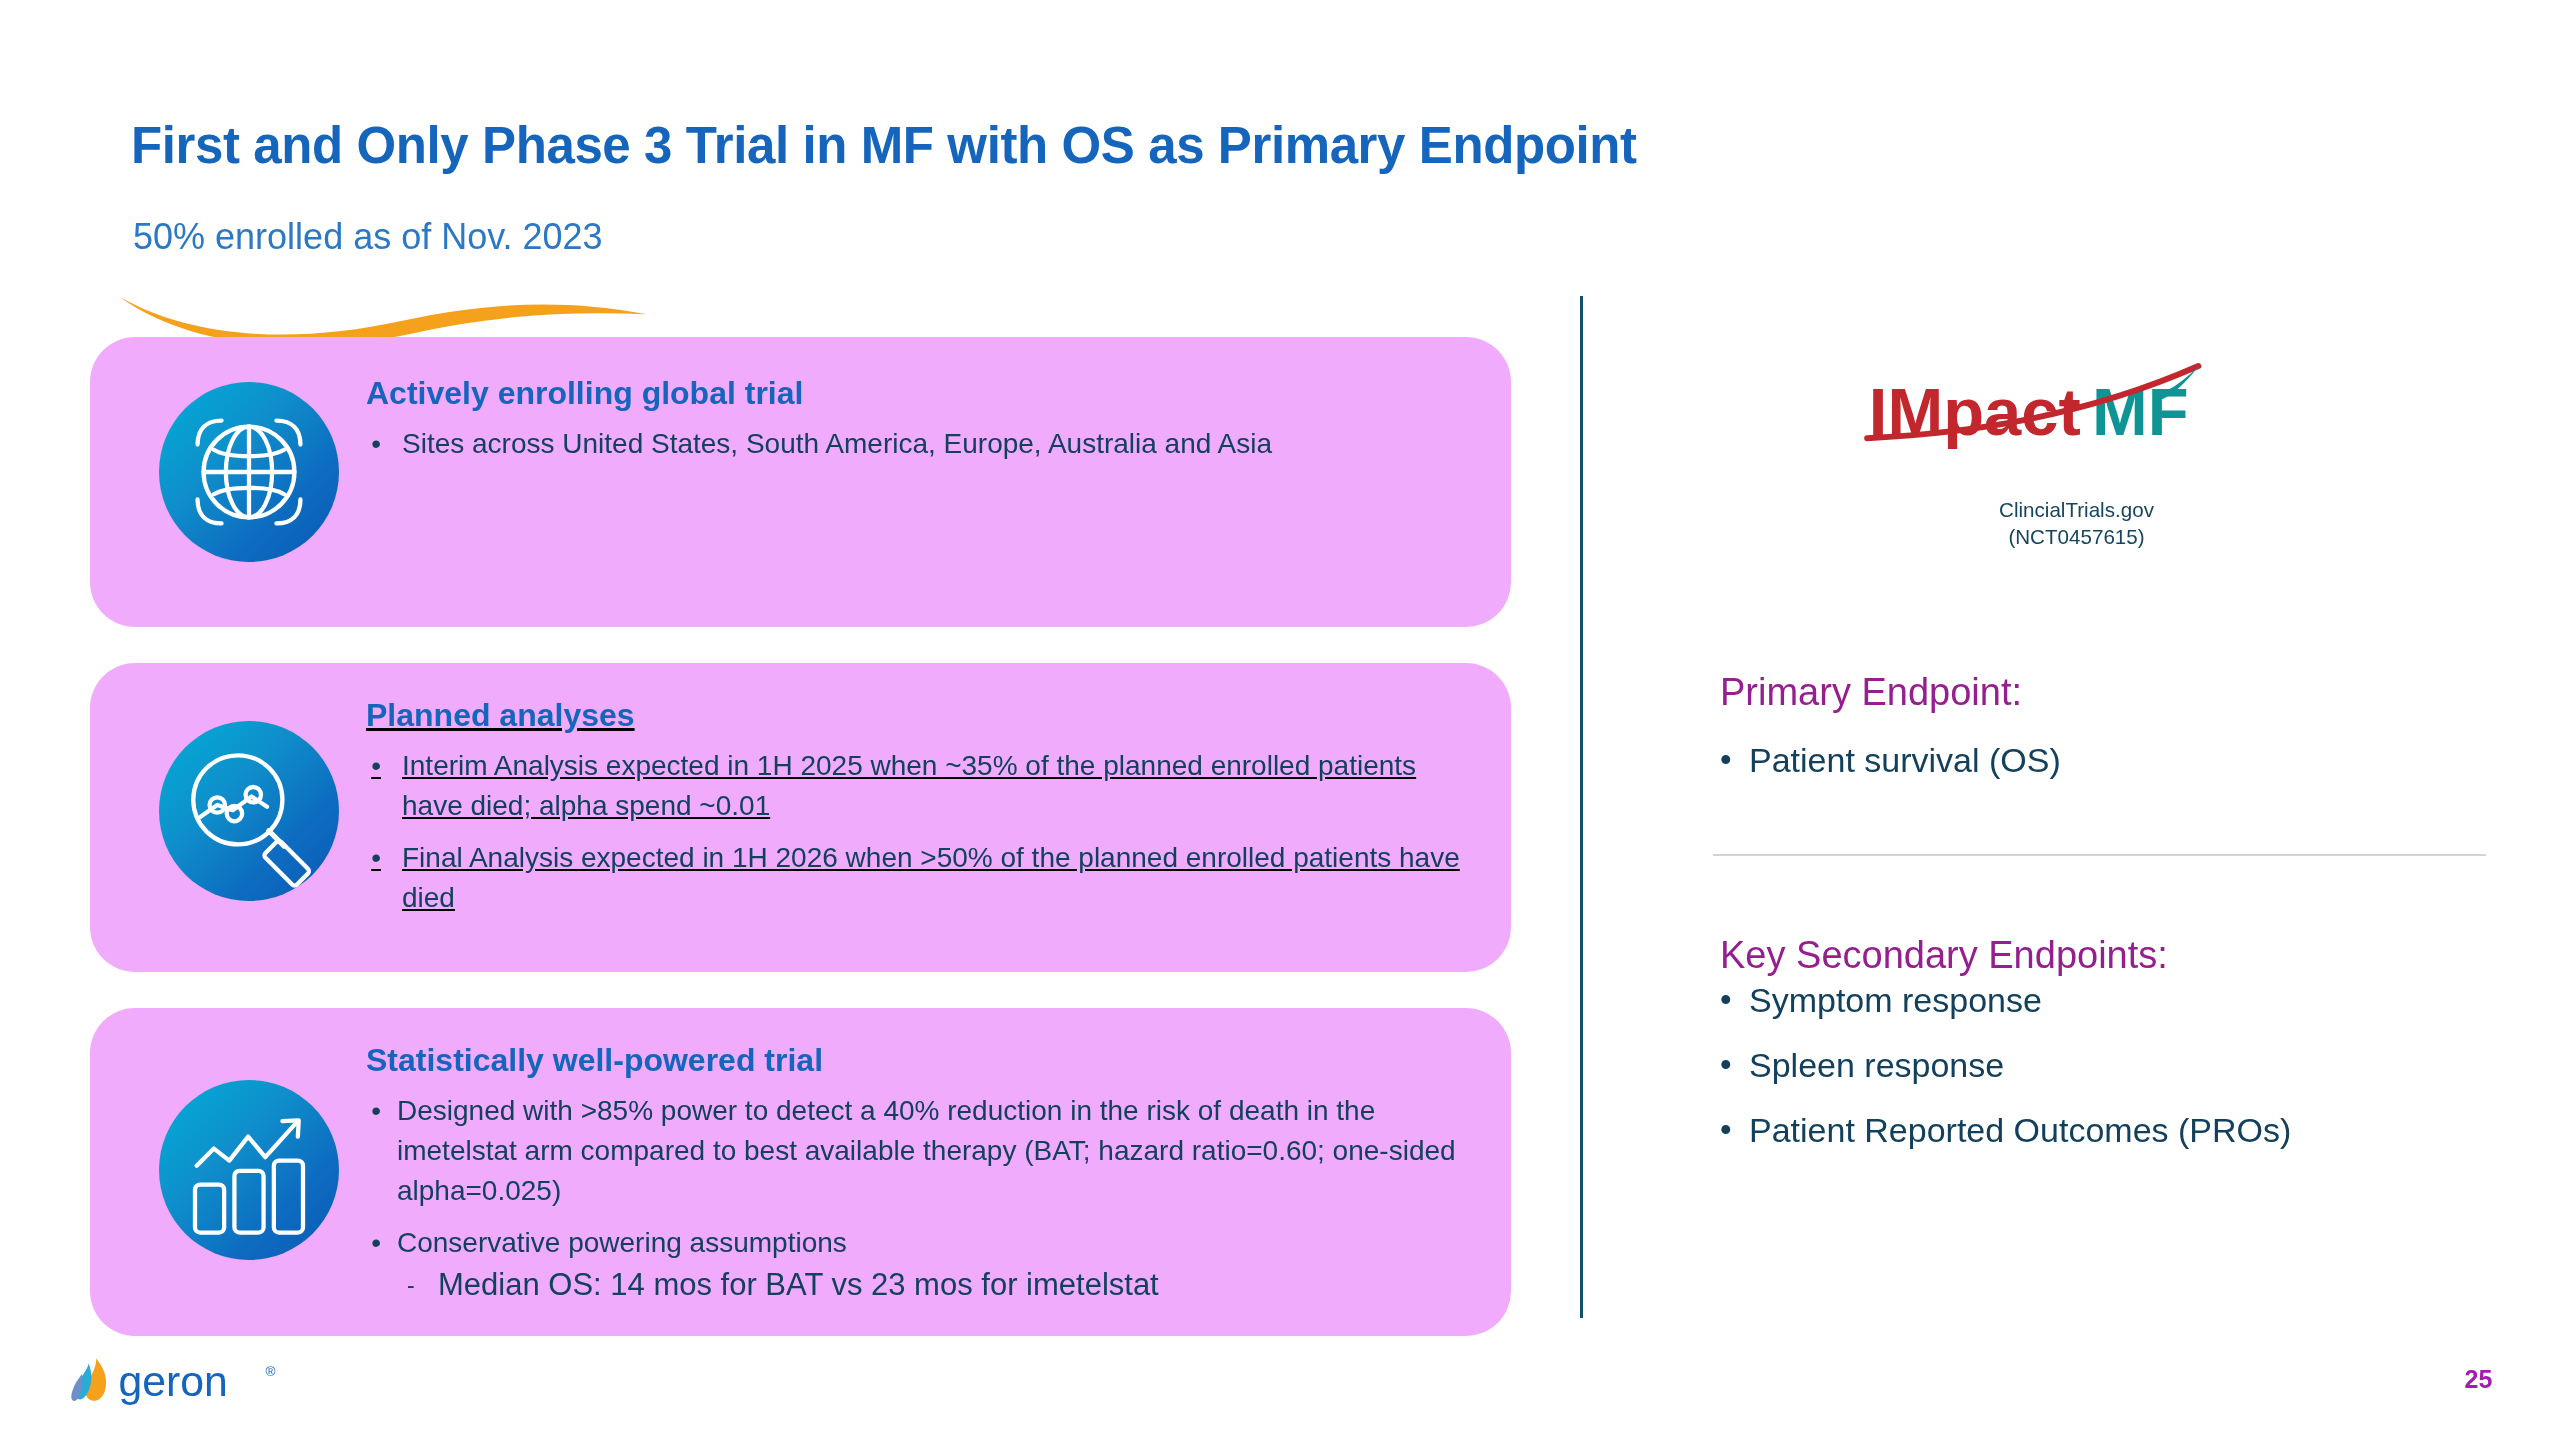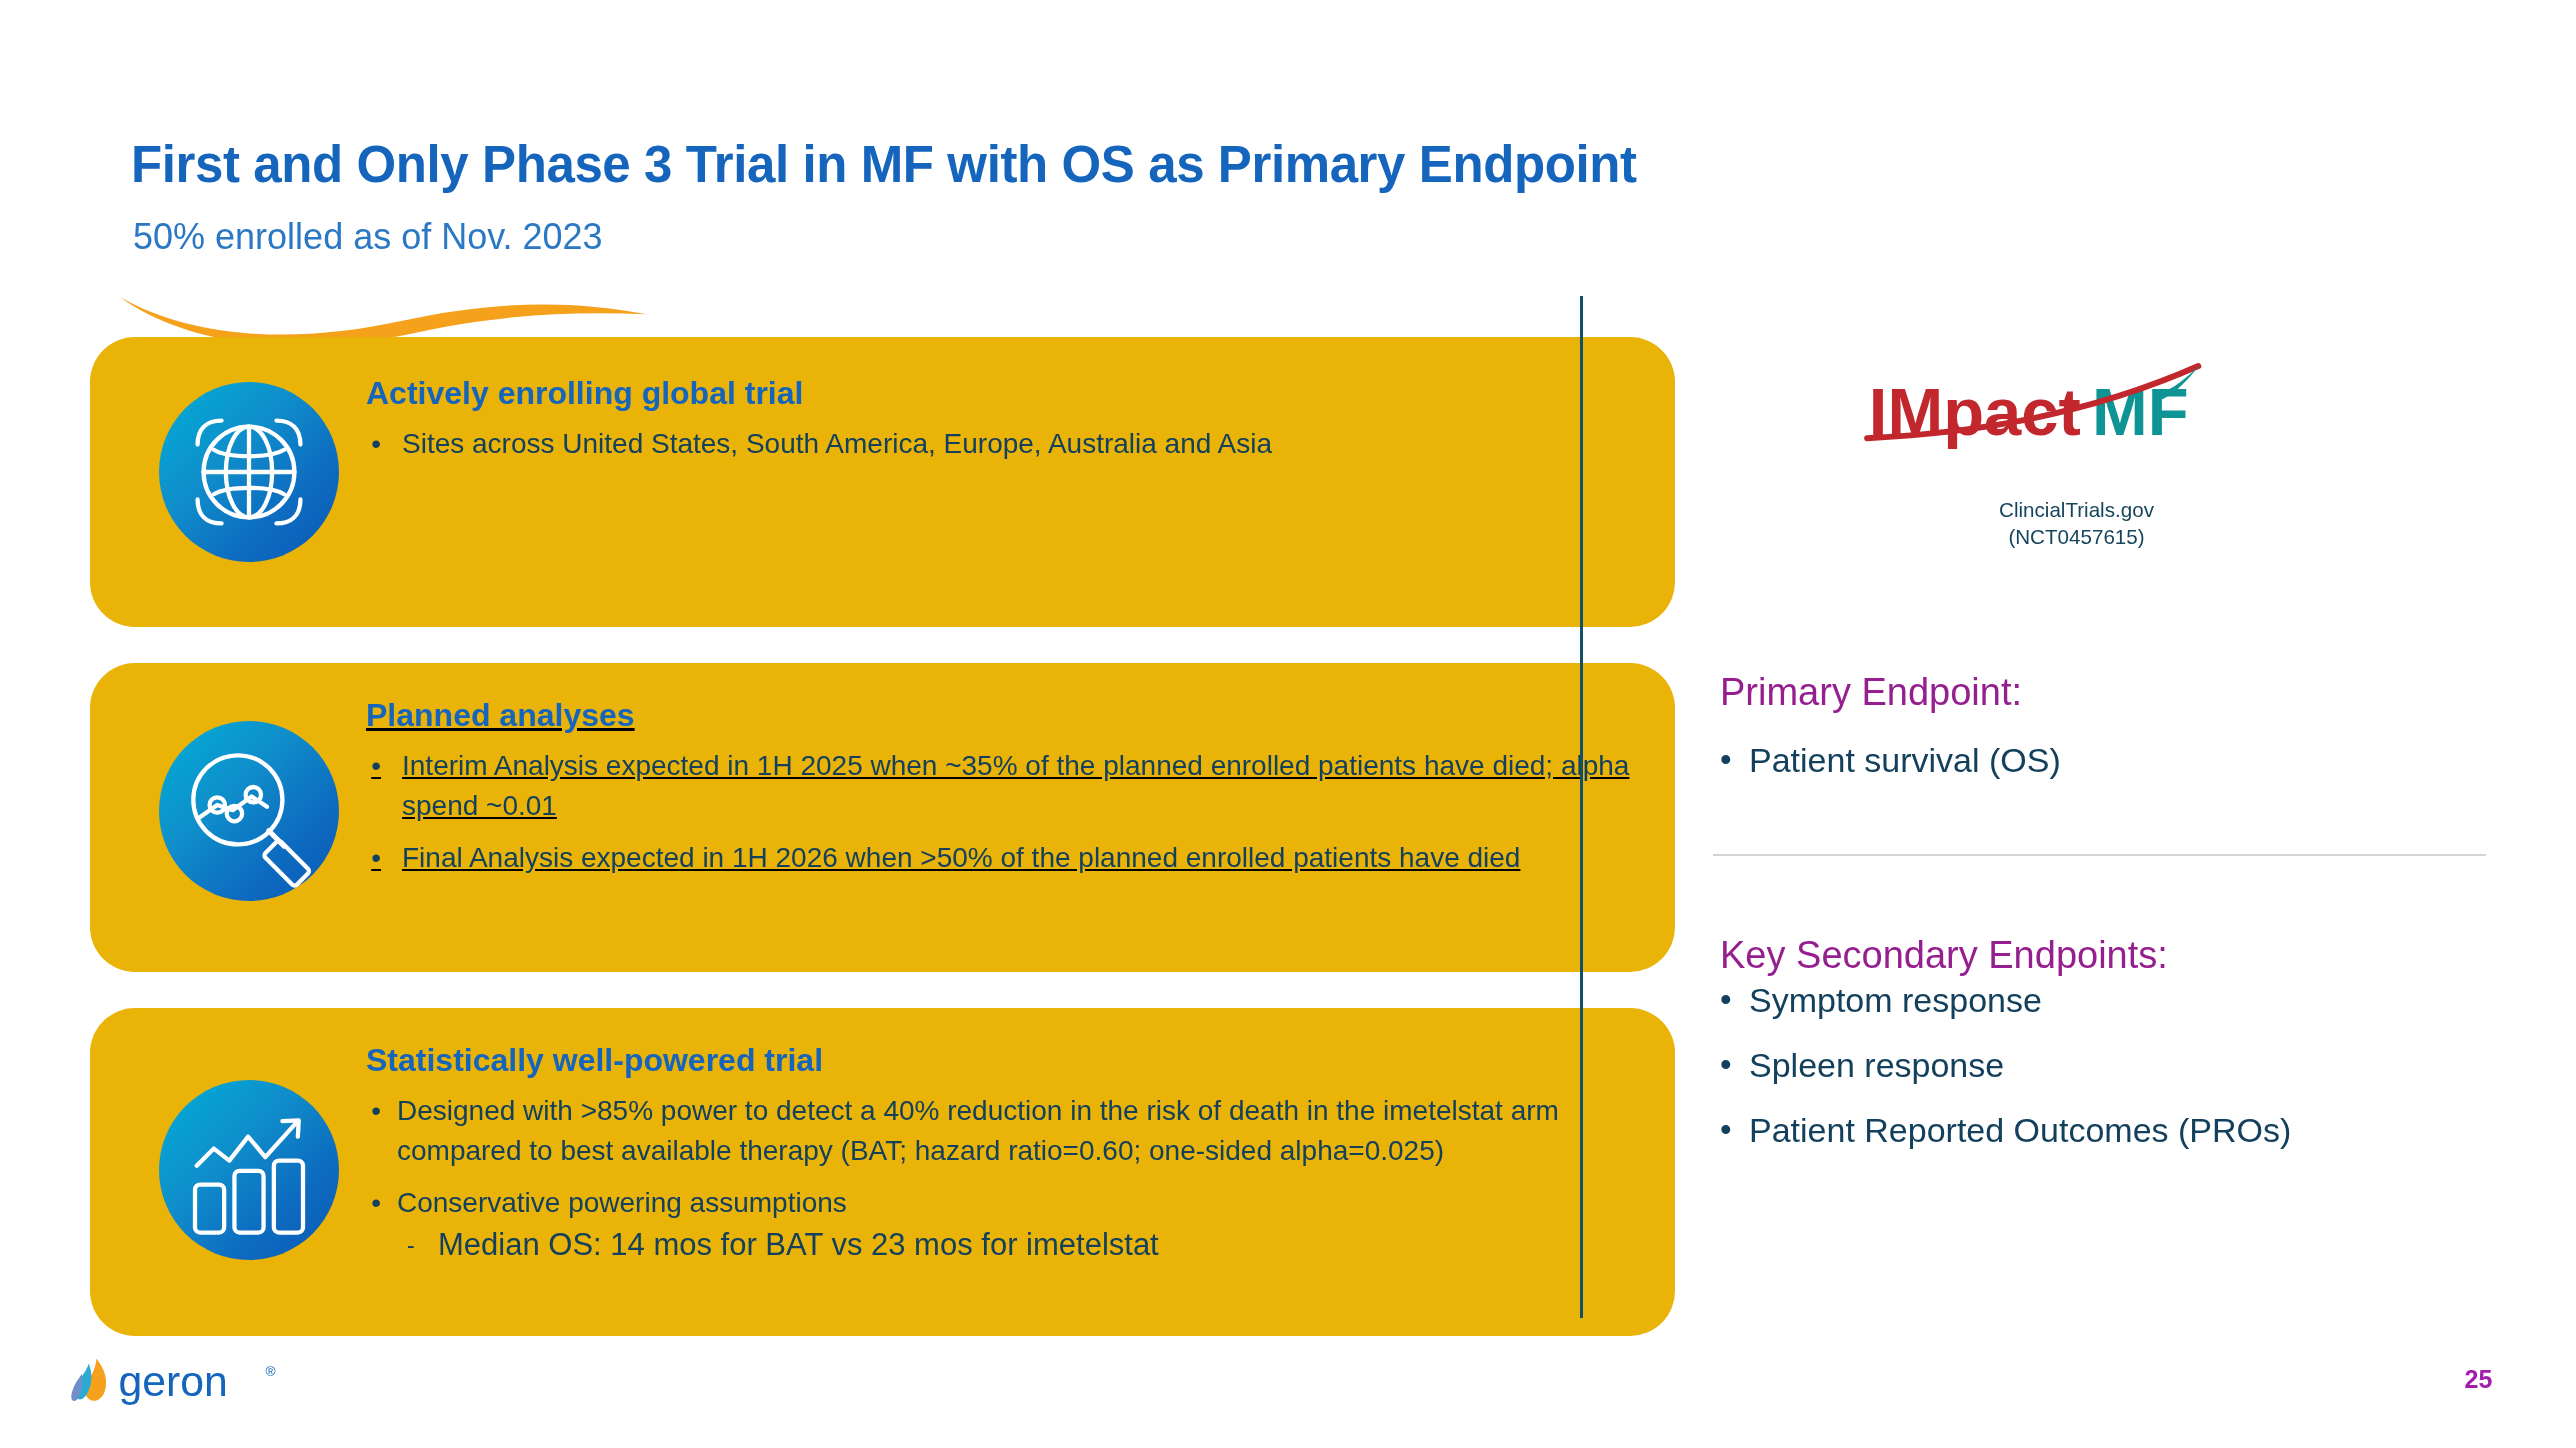--- a/index.html
+++ b/index.html
@@ -13,21 +13,21 @@
     position: relative;
     overflow: hidden;
     font-family: "Liberation Sans", sans-serif;
     -webkit-font-smoothing: antialiased;
   }
 
   
   #slide-title {
     position: absolute;
     left: 131px;
-    top: 135px;
+    top: 116px;
     font-size: 51px;
     font-weight: bold;
     color: #1565BD;
     letter-spacing: -0.4px;
     white-space: nowrap;
   }
   #slide-subtitle {
     position: absolute;
     left: 133px;
     top: 216px;
@@ -40,22 +40,22 @@
     left: 118px;
     top: 273px;
     width: 532px;
     height: 79px;
   }
 
   
   .card {
     position: absolute;
     left: 90px;
-    width: 1585px;
-    background: #eab308;
+    width: 1421px;
+    background: #f0abfc;
     border-radius: 45px;
   }
   #card-0 { top: 337px;  height: 290px; }
   #card-1 { top: 663px;  height: 309px; }
   #card-2 { top: 1008px; height: 328px; }
 
   .card-icon {
     position: absolute;
     left: 69px;
     width: 180px;

